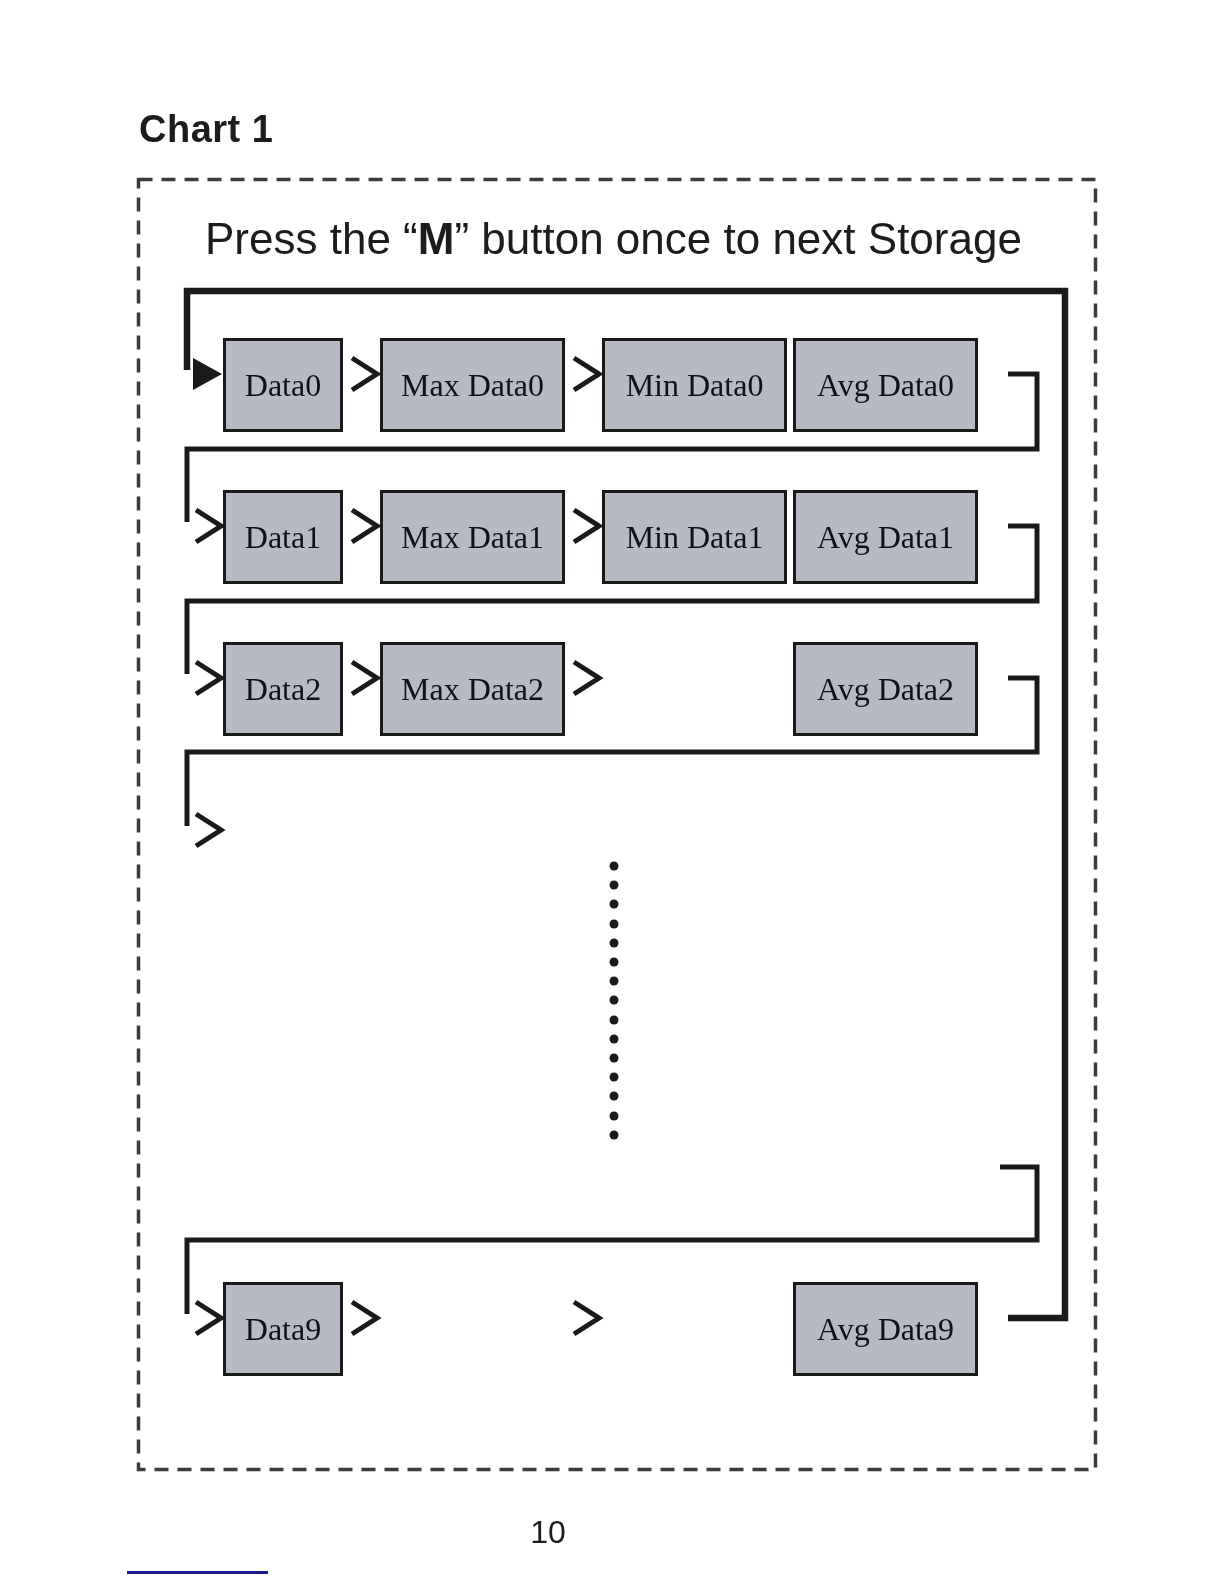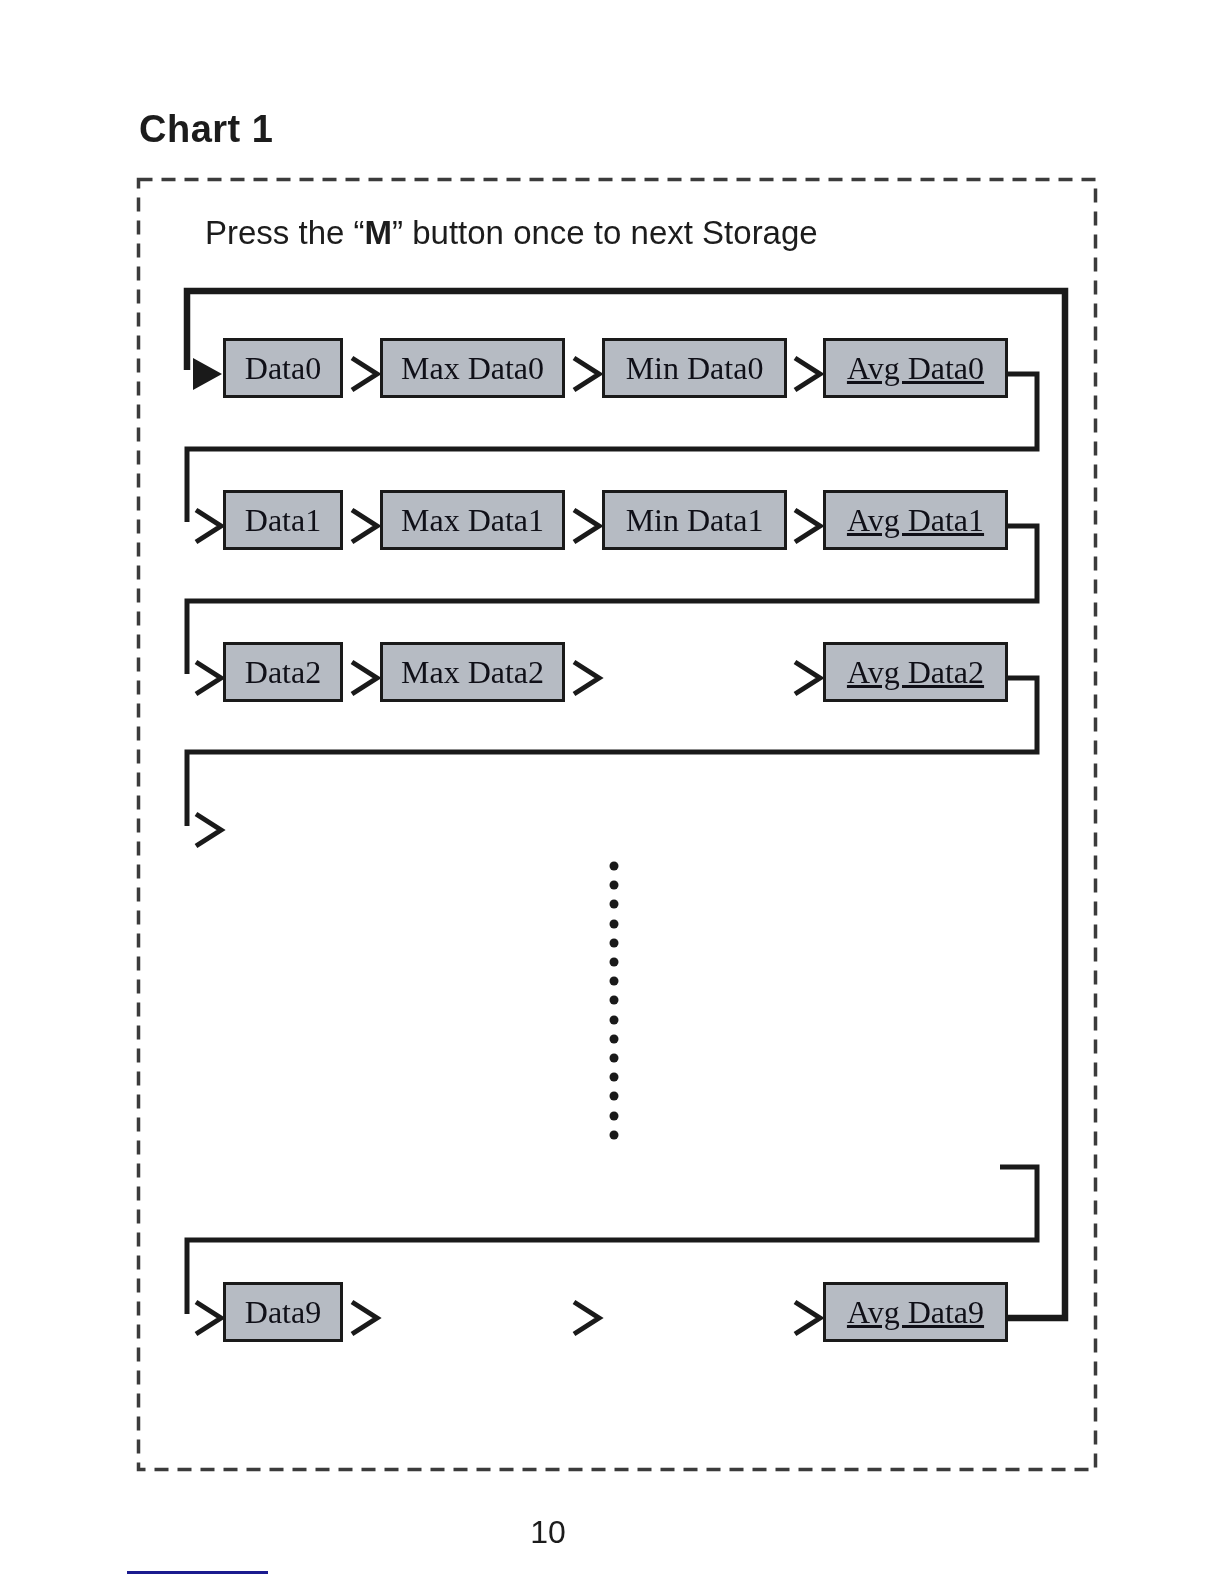--- a/index.html
+++ b/index.html
@@ -22,50 +22,50 @@
     top: 108px;
     font-size: 38px;
     font-weight: bold;
     letter-spacing: 0.5px;
     white-space: nowrap;
   }
   .instruction {
     position: absolute;
     left: 205px;
     top: 214px;
-    font-size: 33px;
+    font-size: 44px;
     white-space: nowrap;
   }
   .instruction b { font-weight: bold; }
   svg.wires {
     position: absolute;
     left: 0;
     top: 0;
     width: 1224px;
     height: 1584px;
   }
   .box {
     position: absolute;
-    height: 60px;
+    height: 94px;
     background: #b6bbc3;
     border: 3px solid #1a1a1a;
     box-sizing: border-box;
     display: flex;
     align-items: center;
     justify-content: center;
     font-family: "Liberation Serif", serif;
     font-size: 32px;
     color: #101018;
     white-space: nowrap;
   }
   
   .c0 { left: 223px; width: 120px; }
   .c1 { left: 380px; width: 185px; }
   .c2 { left: 602px; width: 185px; }
-  .c3 { left: 823px; width: 185px; text-decoration: underline; }
+  .c3 { left: 793px; width: 185px; }
   
   .r0 { top: 338px; }
   .r1 { top: 490px; }
   .r2 { top: 642px; }
   .r9 { top: 1282px; }
   .page-number {
     position: absolute;
     left: 0;
     width: 1096px;
     top: 1514px;

